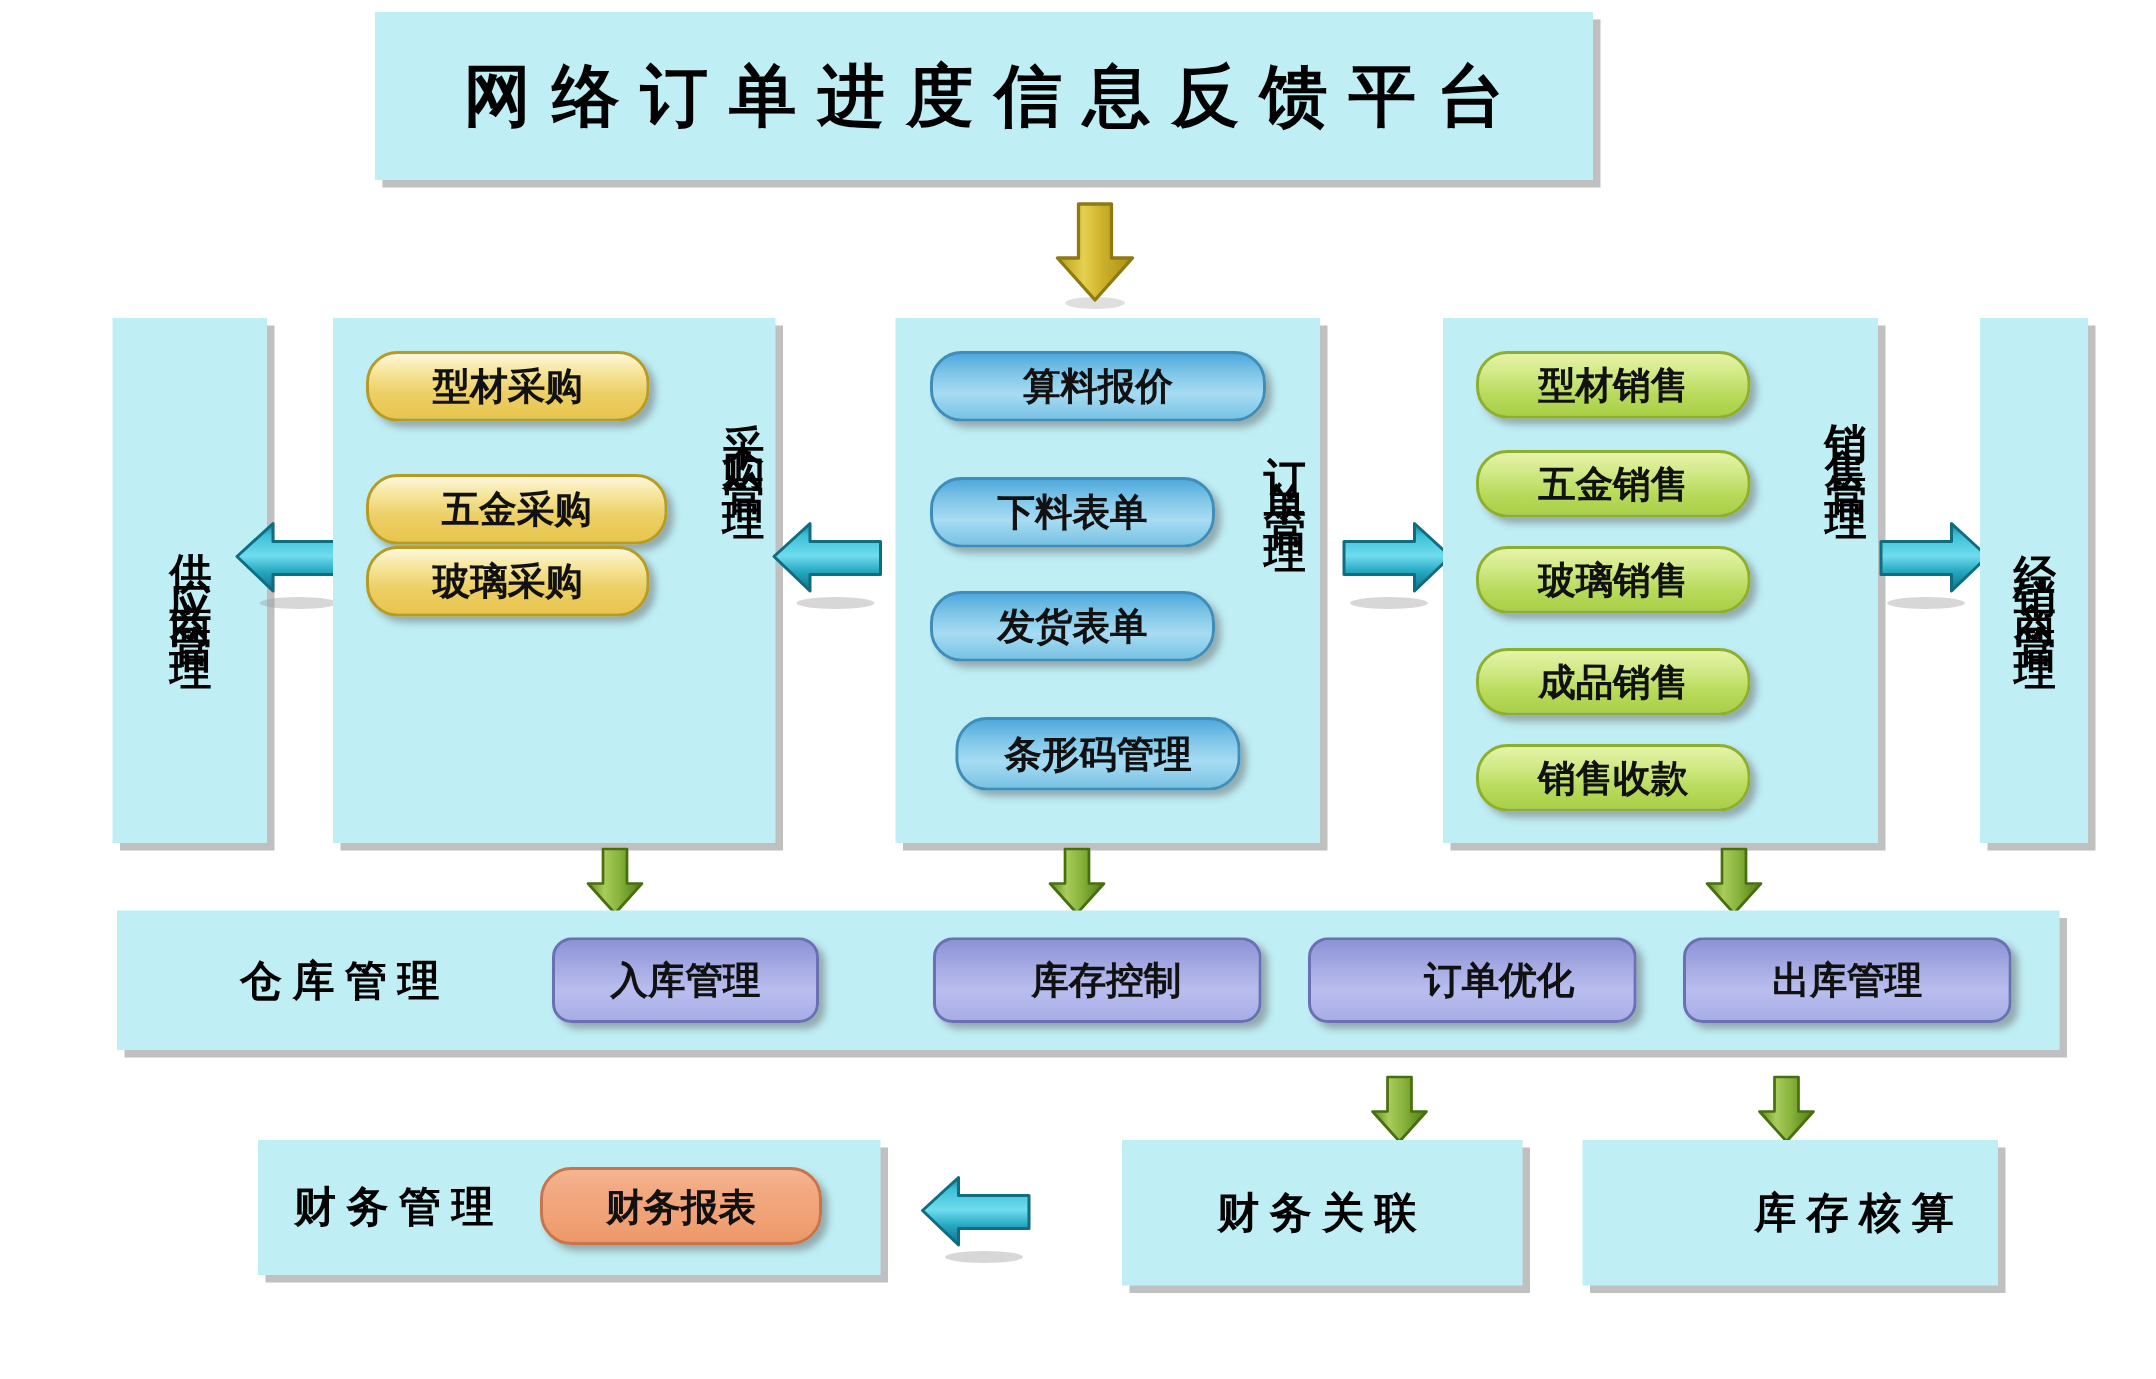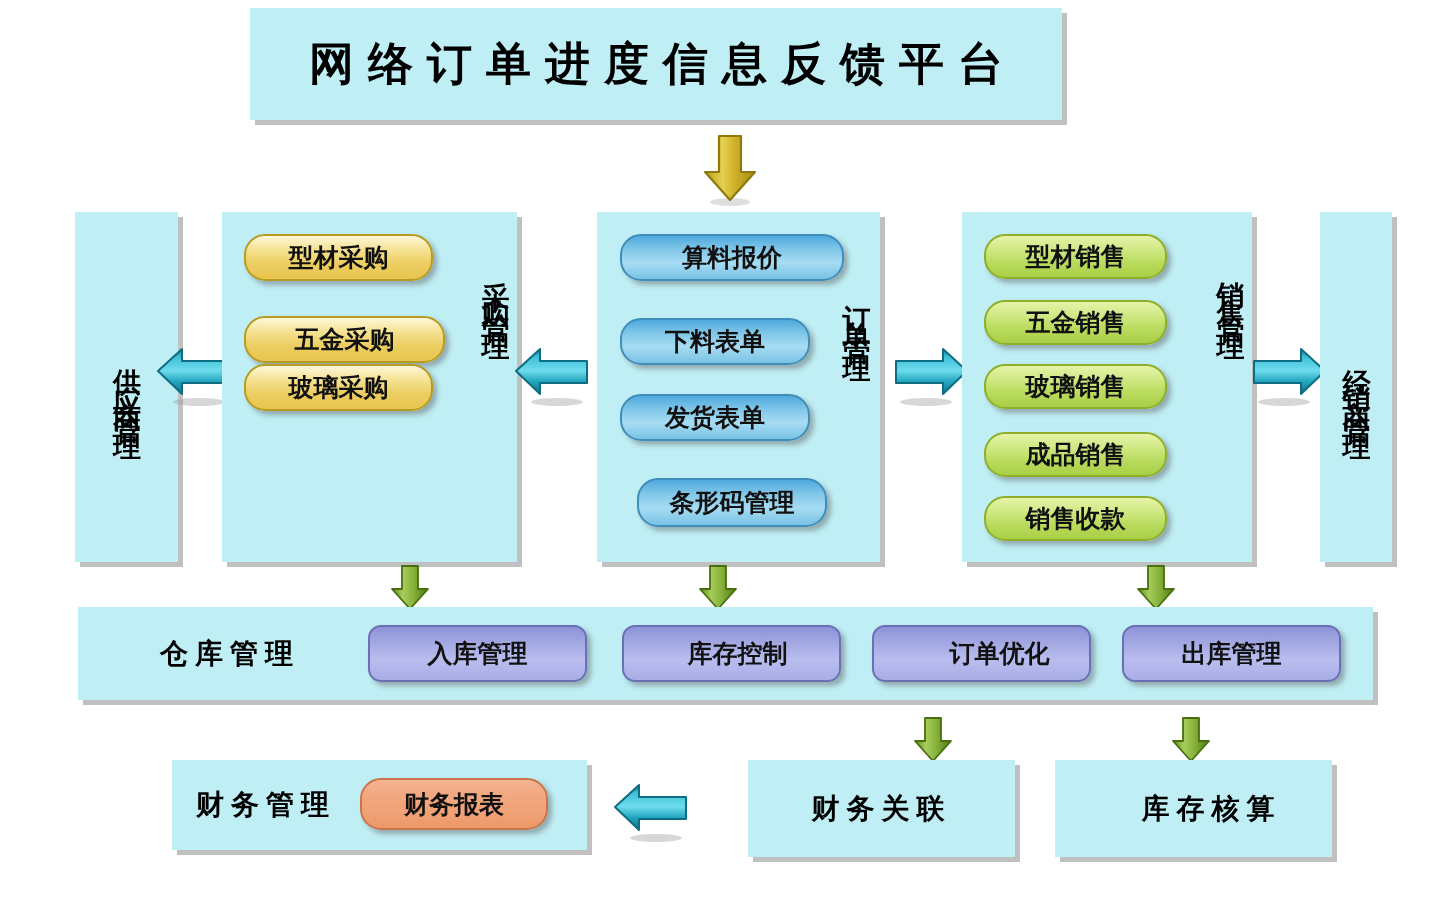--- a/index.html
+++ b/index.html
@@ -235,21 +235,21 @@
   <div class="arrow" style="left:1135px;top:564px;width:42px;height:50px;">
     <svg width="42" height="50" viewBox="0 0 42 50">
       <ellipse cx="21" cy="47" rx="13" ry="3" fill="#a8a8a8" opacity=".4"></ellipse>
       <path d="M13,2 L29,2 L29,25 L39,25 L21,45 L3,25 L13,25 Z" fill="url(#greenArrowG)" stroke="#486f0e" stroke-width="1.8" stroke-linejoin="round"></path>
     </svg>
   </div>
 
   <div class="panel" id="warehouse-panel" style="left:78px;top:607px;width:1295px;height:93px;">
   </div>
   <div class="hlabel" style="left:160px;top:607px;height:93px;">仓库管理</div>
-  <div class="btn btn-purple" style="left:368px;top:625px;width:219px;height:57px;">入库管理</div>
+  <div class="btn btn-purple" style="left:368px;top:625px;width:178px;height:57px;">入库管理</div>
   <div class="btn btn-purple" style="left:622px;top:625px;width:219px;height:57px;padding-left:12px;">库存控制</div>
   <div class="btn btn-purple" style="left:872px;top:625px;width:219px;height:57px;padding-left:36px;">订单优化</div>
   <div class="btn btn-purple" style="left:1122px;top:625px;width:219px;height:57px;">出库管理</div>
 
   <div class="arrow" style="left:912px;top:716px;width:42px;height:50px;">
     <svg width="42" height="50" viewBox="0 0 42 50">
       <ellipse cx="21" cy="47" rx="13" ry="3" fill="#a8a8a8" opacity=".4"></ellipse>
       <path d="M13,2 L29,2 L29,25 L39,25 L21,45 L3,25 L13,25 Z" fill="url(#greenArrowG)" stroke="#486f0e" stroke-width="1.8" stroke-linejoin="round"></path>
     </svg>
   </div>
@@ -271,16 +271,16 @@
       <path d="M3,26 L27,4 L27,16 L74,16 L74,38 L27,38 L27,49 Z" fill="url(#tealG1)" stroke="#0f6d82" stroke-width="2" stroke-linejoin="round"></path>
     </svg>
   </div>
 
   <div class="panel" id="finance-link-panel" style="left:748px;top:760px;width:267px;height:97px;">
   </div>
   <div class="hlabel" style="left:748px;top:760px;width:267px;height:97px;justify-content:center;">财务关联</div>
 
   <div class="panel" id="stock-accounting-panel" style="left:1055px;top:760px;width:277px;height:97px;">
   </div>
-  <div class="hlabel" style="left:1055px;top:760px;width:313px;height:97px;justify-content:center;">库存核算</div>
+  <div class="hlabel" style="left:1055px;top:760px;width:313px;height:97px;justify-content:center;padding-left:28px;">库存核算</div>
 
 
 </div>
 
 </body></html>

